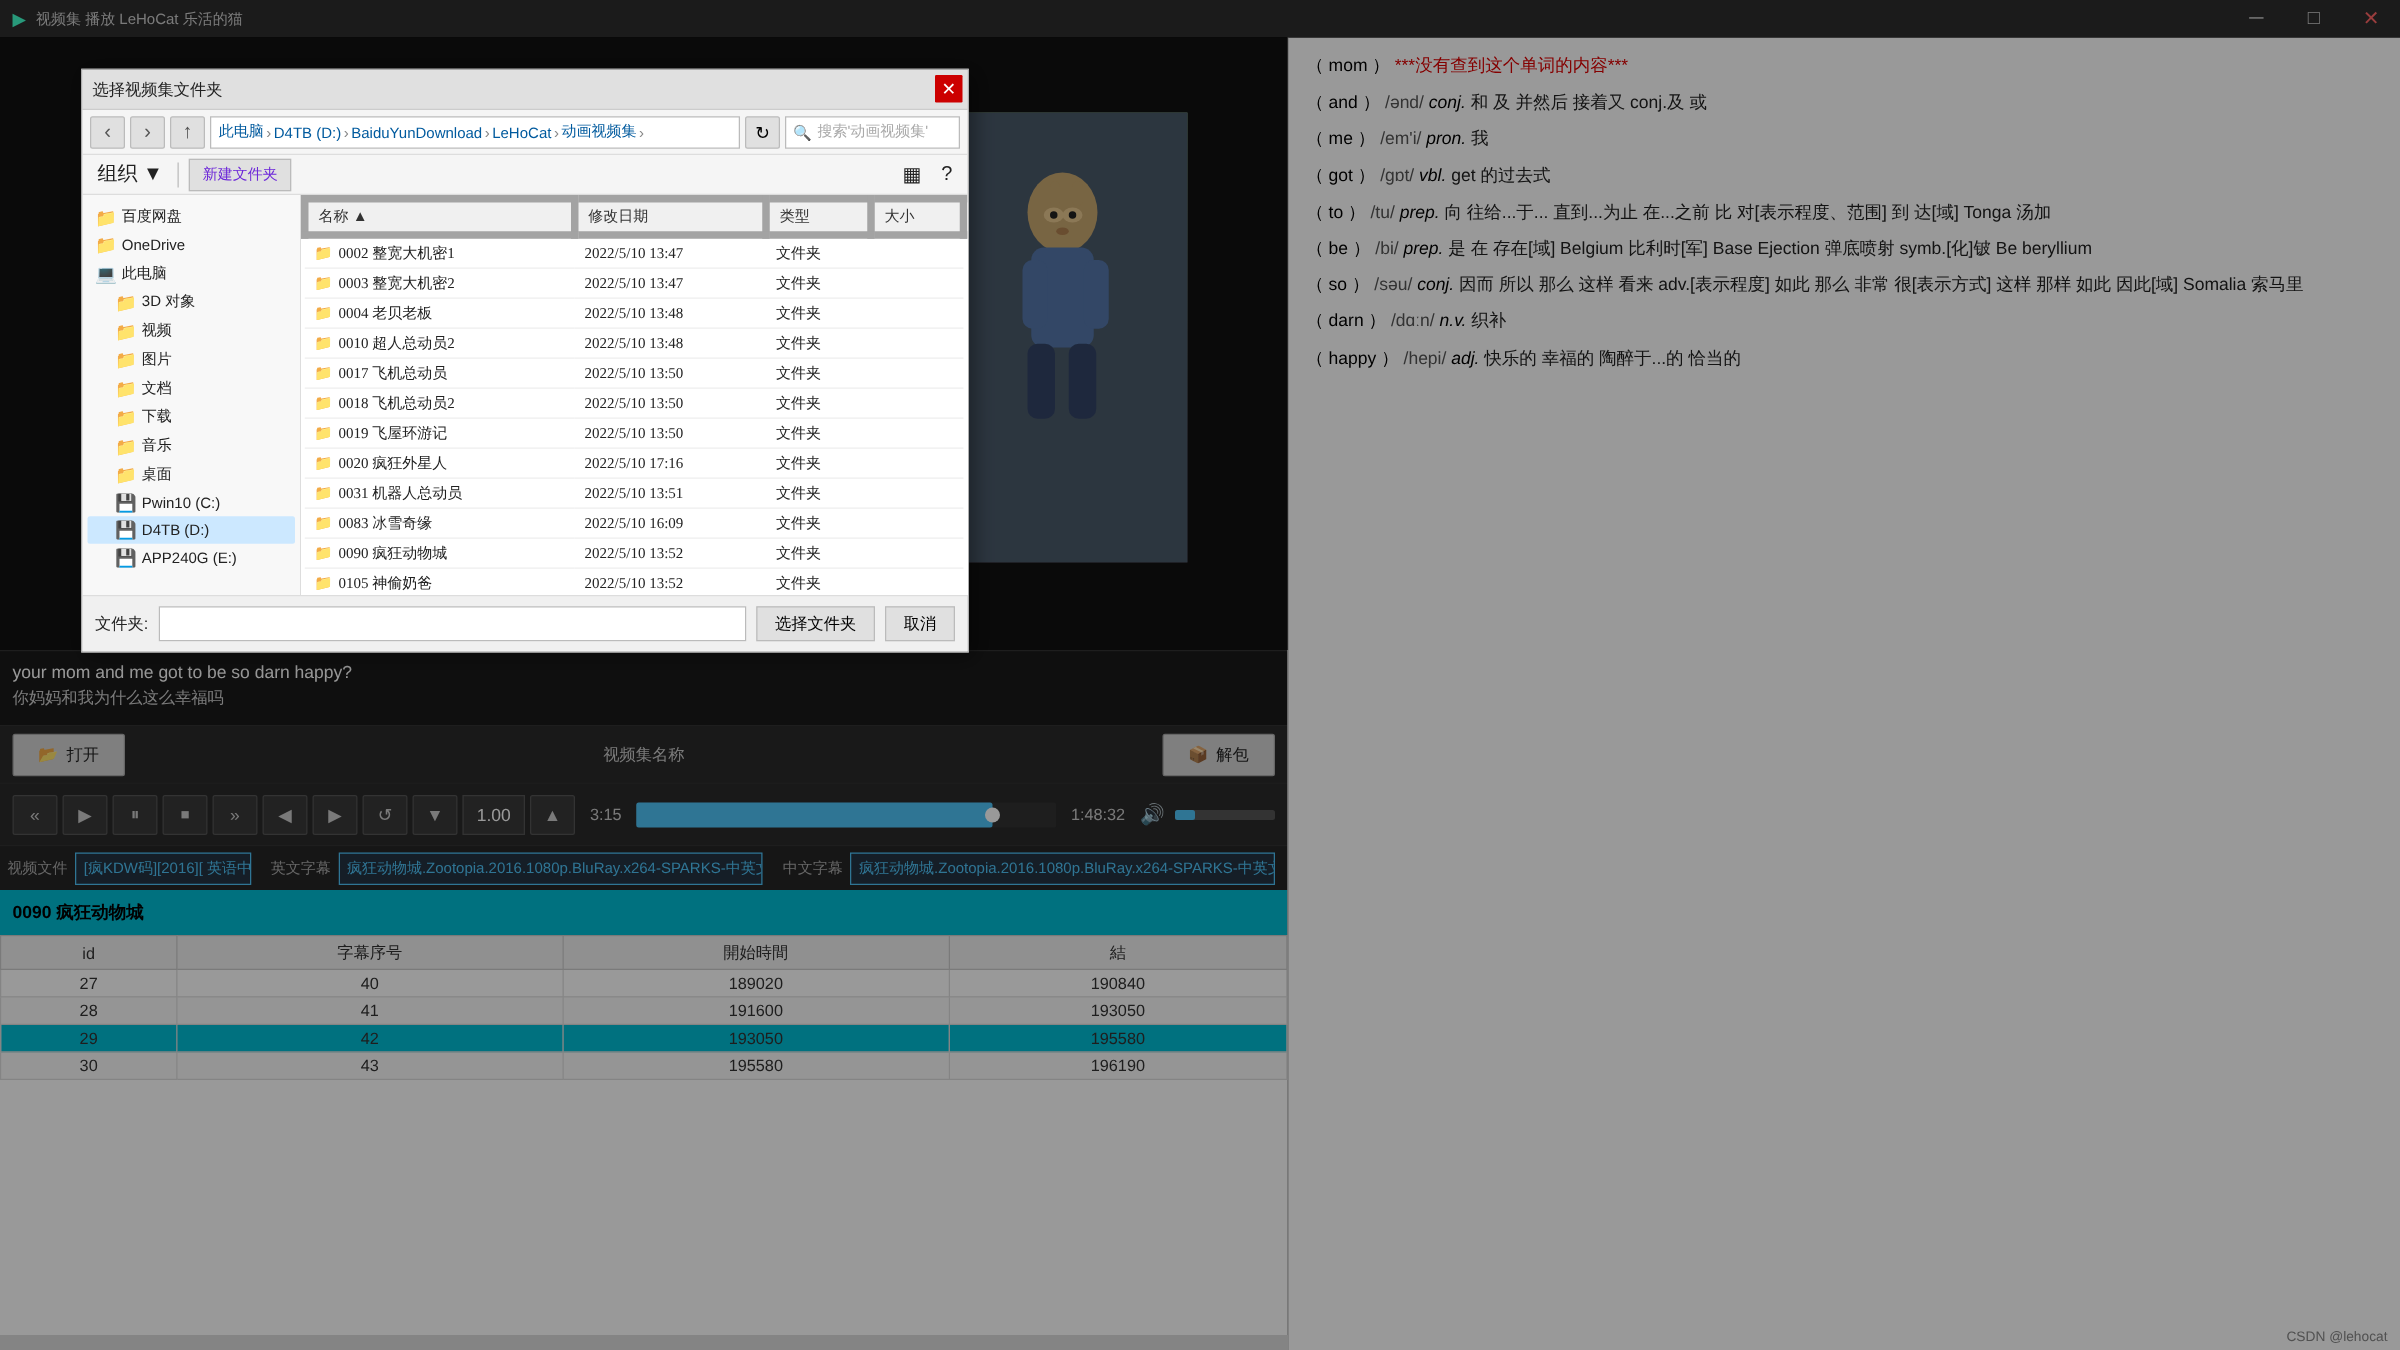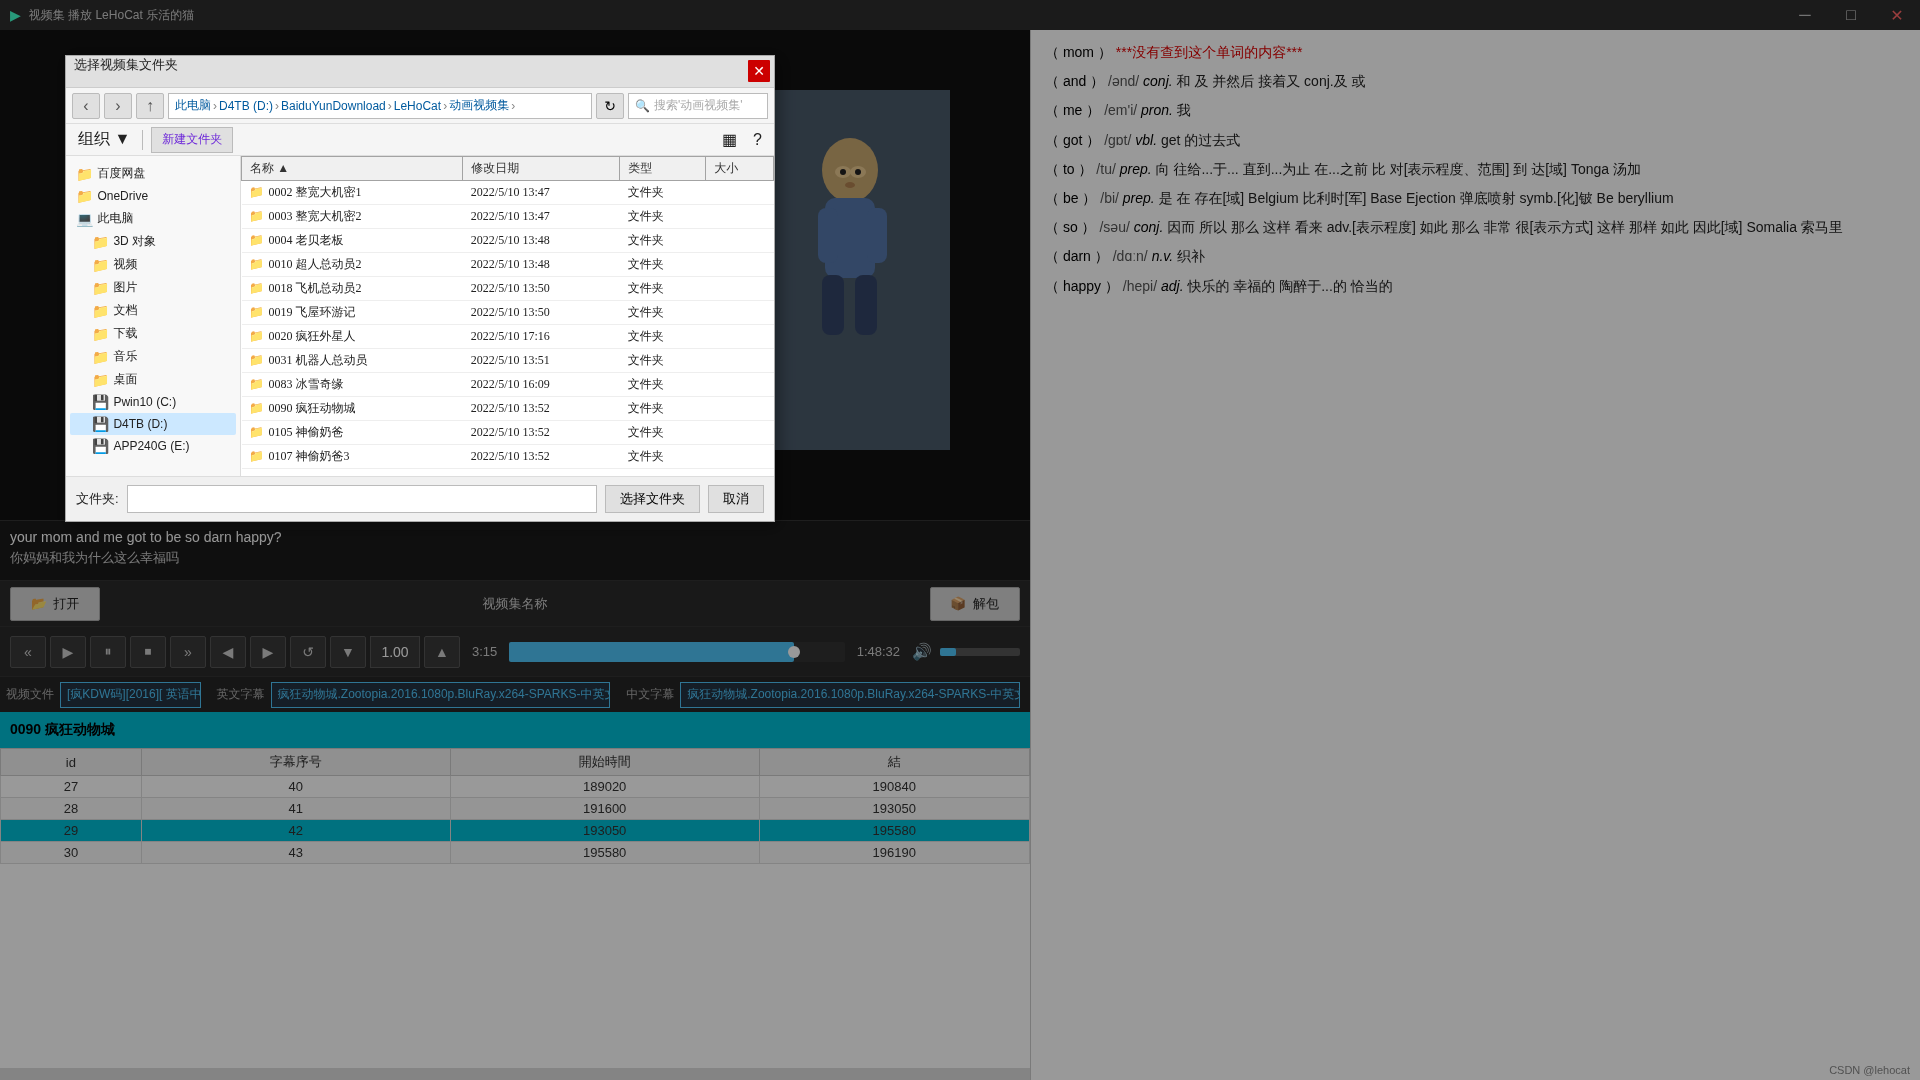--- a/index.html
+++ b/index.html
@@ -153,21 +153,21 @@
     #dialog-overlay {
       position: fixed; top: 0; left: 0; width: 1920px; height: 1080px;
       background: rgba(0,0,0,0.4); z-index: 100; display: flex; align-items: flex-start; justify-content: flex-start;
     }
     #dialog {
       position: absolute; top: 55px; left: 65px;
       width: 710px; background: #f0f0f0; border: 1px solid #aaa;
       box-shadow: 4px 4px 16px rgba(0,0,0,0.4);
     }
     #dialog-titlebar {
-      height: 32px; background: #e0e0e0; display: flex; 
+      height: 32px; background: #e0e0e0; display: flex; align-items: center;
       padding: 0 8px; border-bottom: 1px solid #ccc; position: relative;
     }
     #dialog-titlebar .title { font-size: 13px; color: #222; }
     #dialog-titlebar .close-btn {
       position: absolute; right: 4px; top: 4px; width: 22px; height: 22px;
       background: #c00; color: #fff; display: flex; align-items: center; justify-content: center;
       cursor: pointer; font-size: 14px; border-radius: 1px;
     }
 
     
@@ -225,21 +225,21 @@
       white-space: nowrap;
     }
     .tree-item.selected { background: #cce8ff; }
     .tree-icon { font-size: 14px; }
 
     
     #file-list { flex: 1; background: #fff; overflow-y: auto; }
     #file-table { width: 100%; border-collapse: collapse; font-size: 12px; }
     #file-table thead tr { background: #f0f0f0; border-bottom: 1px solid #ccc; }
     #file-table thead th {
-      border: 1px solid #a3a3a3; padding: 3px 8px; text-align: left; color: #333; font-weight: normal;
+      border: 6px solid #a3a3a3; padding: 3px 8px; text-align: left; color: #333; font-weight: normal;
       cursor: pointer;
       margin-top: 22px;
     }
     #file-table tbody tr { cursor: pointer; }
     #file-table tbody td { border-bottom: 1px solid #eee; padding: 3px 8px; color: #222; font-family: Liberation Serif, serif; }
     .file-folder-icon { color: #ffd700; margin-right: 4px; }
 
     
     #dialog-footer {
       padding: 8px 10px; background: #f0f0f0; border-top: 1px solid #ddd;
@@ -556,20 +556,26 @@
     <td>文件夹</td>
     <td></td>
   </tr>
               <tr>
     <td><span class="file-folder-icon">📁</span>0010 超人总动员2</td>
     <td>2022/5/10 13:48</td>
     <td>文件夹</td>
     <td></td>
   </tr>
               <tr>
+    <td><span class="file-folder-icon">📁</span>0017 飞机总动员</td>
+    <td>2022/5/10 13:50</td>
+    <td>文件夹</td>
+    <td></td>
+  </tr>
+              <tr>
     <td><span class="file-folder-icon">📁</span>0018 飞机总动员2</td>
     <td>2022/5/10 13:50</td>
     <td>文件夹</td>
     <td></td>
   </tr>
               <tr>
     <td><span class="file-folder-icon">📁</span>0019 飞屋环游记</td>
     <td>2022/5/10 13:50</td>
     <td>文件夹</td>
     <td></td>

